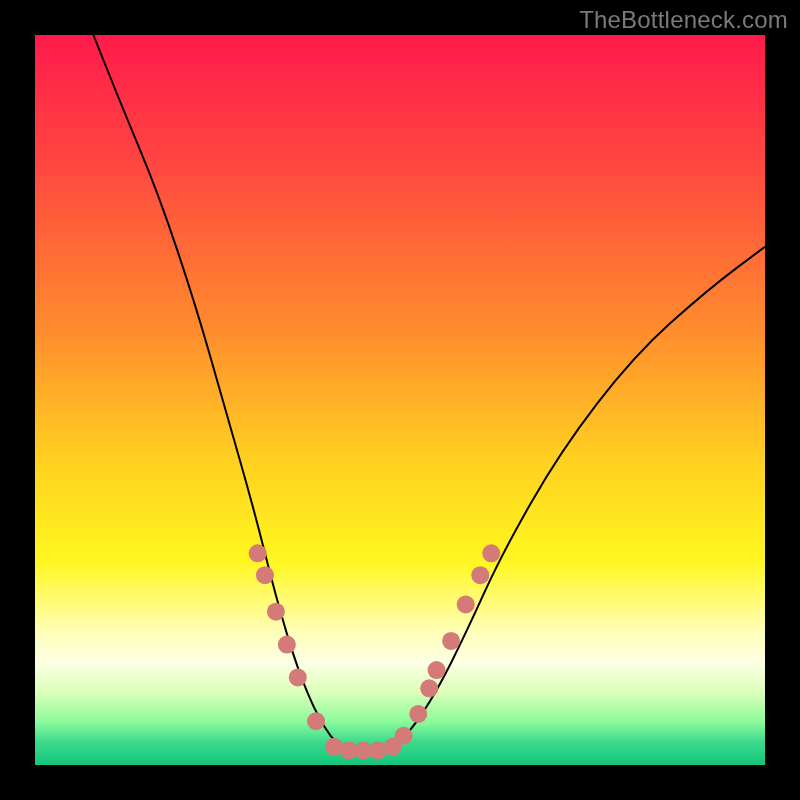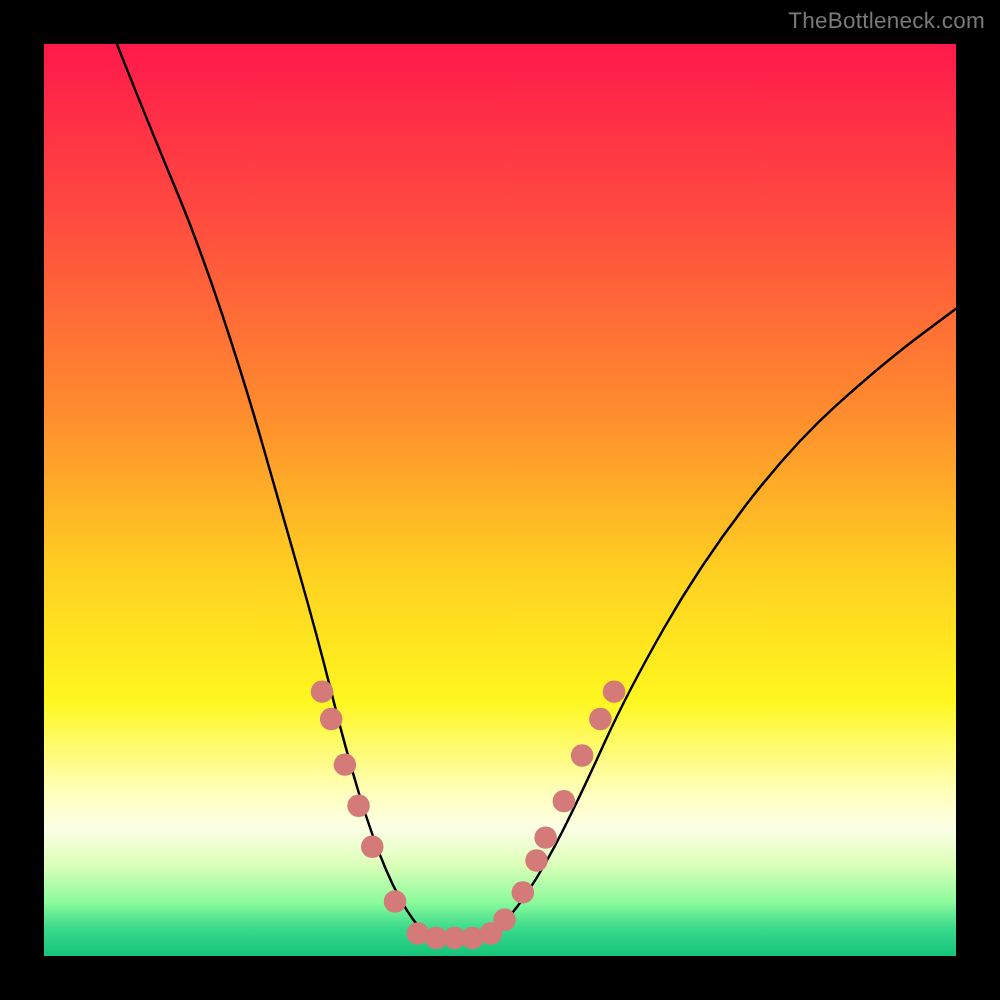--- a/index.html
+++ b/index.html
@@ -34,21 +34,21 @@
   svg.curve {
     position: absolute;
     inset: 0;
     z-index: 2;
   }
   .watermark {
     position: absolute;
     top: 6px;
     right: 12px;
     color: #7a7a7a;
-    font-size: 18px;
+    font-size: 24px;
     font-weight: 500;
     letter-spacing: 0.2px;
     z-index: 10;
     pointer-events: none;
   }
 </style>
 </head>
 <body>
 
 <div class="watermark">TheBottleneck.com</div>

